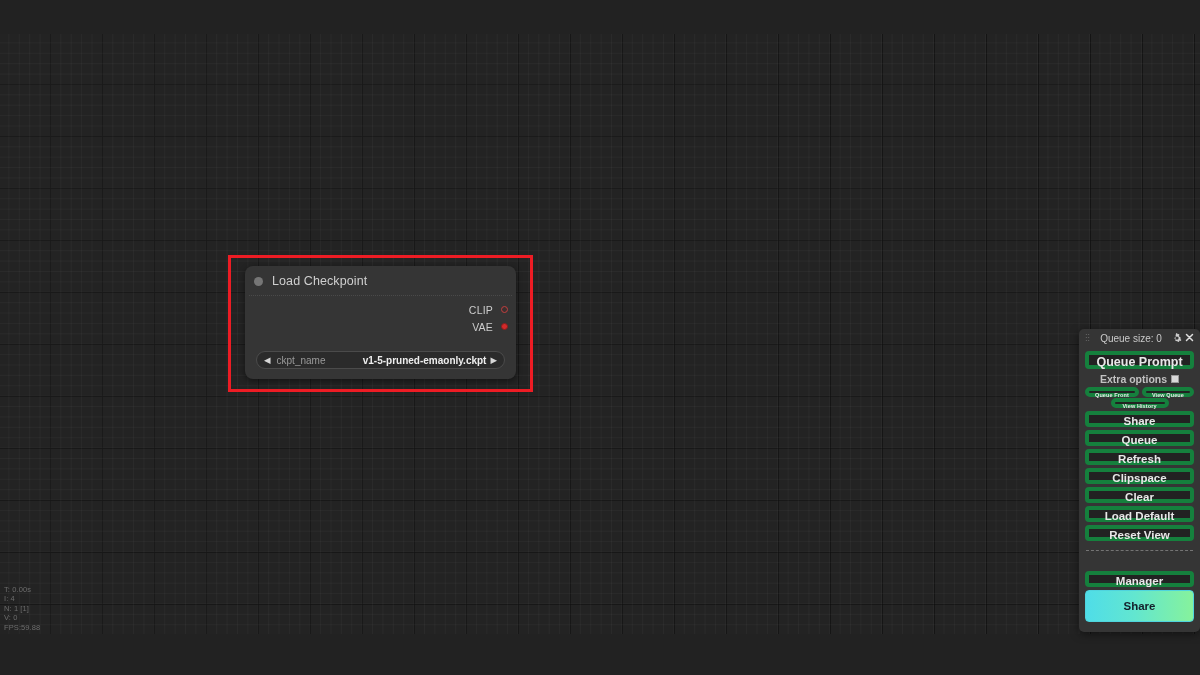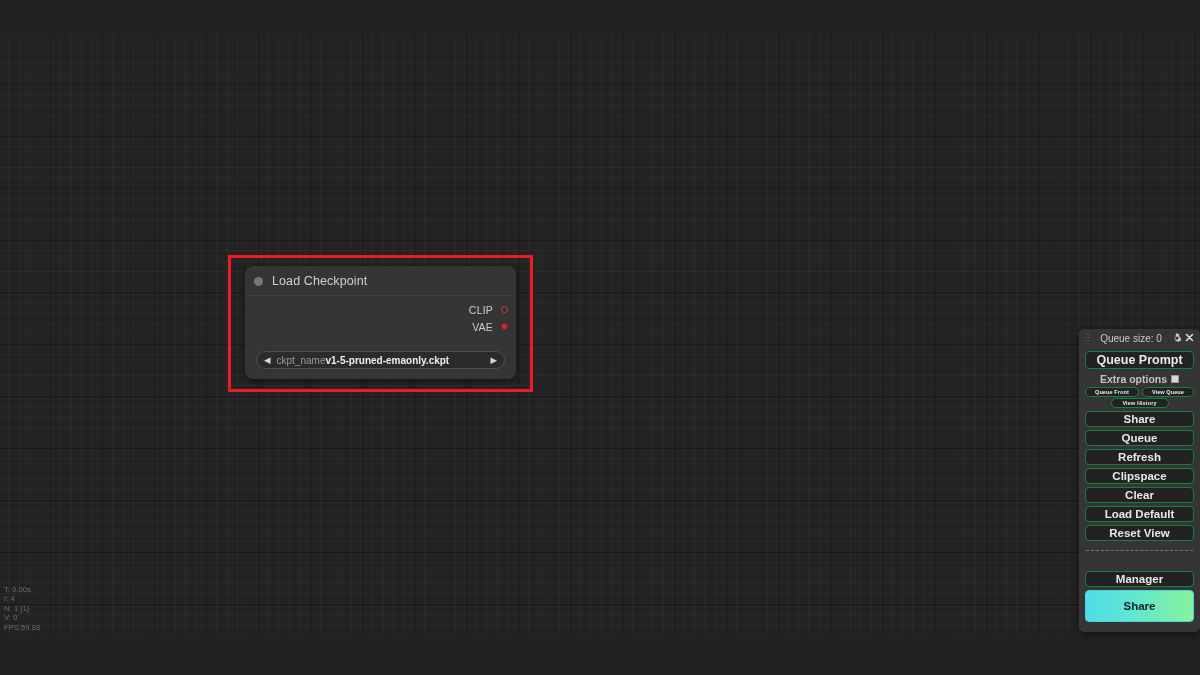--- a/index.html
+++ b/index.html
@@ -135,21 +135,21 @@
     color: #9a9a9a;
     font-size: 10px;
     margin-left: 6px;
     flex: 0 0 auto;
   }
   .widget-value {
     color: #eeeeee;
     font-size: 10px;
     font-weight: bold;
     flex: 1 1 auto;
-    text-align: left;
+    text-align: right;
     padding-right: 4px;
   }
 
   
   #stats {
     position: absolute;
     left: 4px;
     top: 585px;
     color: #6d6d6d;
     font-size: 7.5px;
@@ -196,21 +196,21 @@
     font-size: 10px;
     line-height: 1;
     cursor: pointer;
   }
   .hdr-icon svg { display: block; }
 
   .btn {
     display: block;
     width: 100%;
     background: #222222;
-    border: 1px solid #15803d;
+    border: 4px solid #15803d;
     border-radius: 4px;
     color: #e8e8e8;
     font-family: "Liberation Sans", sans-serif;
     text-align: center;
     cursor: pointer;
   }
 
   .btn-queue-prompt {
     height: 18px;
     font-size: 12.5px;

